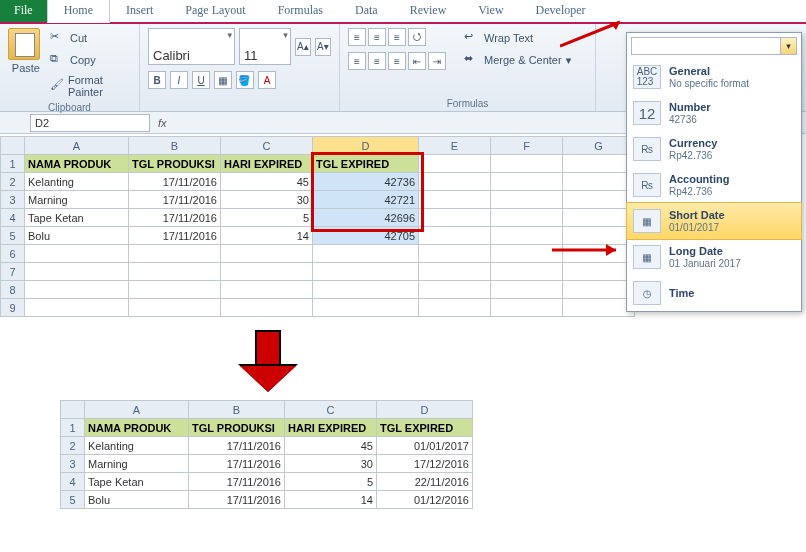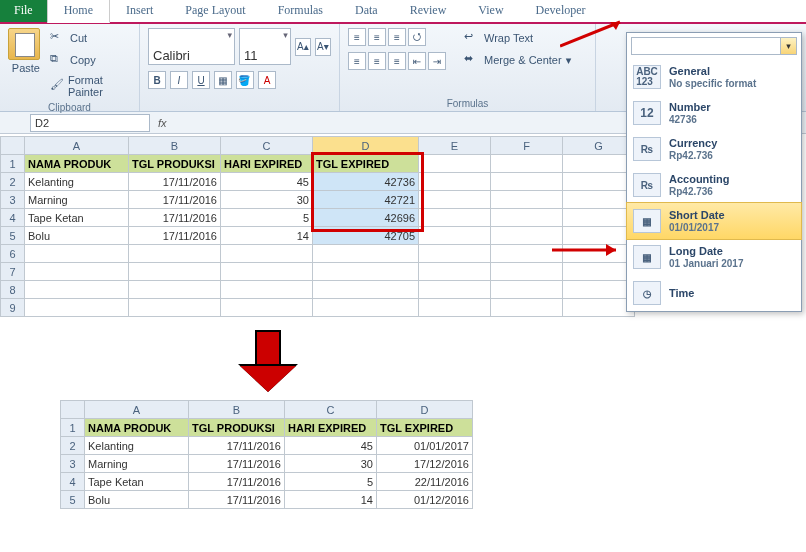--- a/index.html
+++ b/index.html
@@ -35,21 +35,21 @@
   table.grid td { background:#fff; padding:0 3px; overflow:hidden; white-space:nowrap; }
   .hdr-cell { background:#cde09a !important; font-weight:bold; color:#000; }
   .sel-range td.selD { background:#cfe5f7; }
   .red-box { border:3px solid #d10000; position:absolute; pointer-events:none; }
   .arrow-red { position:absolute; pointer-events:none; }
   
   .numfmt { position:absolute; right:4px; top:32px; width:176px; background:#fff; border:1px solid #8a9db3; box-shadow:2px 2px 6px rgba(0,0,0,0.25); }
   .numfmt-input { display:flex; border:1px solid #abb9c9; margin:4px; height:18px; }
   .numfmt-input .box { flex:1; }
   .numfmt-input .dd { width:16px; border-left:1px solid #abb9c9; background:linear-gradient(#fdf2c3,#f8d477); text-align:center; font-size:9px; line-height:16px; }
-  .nf-item { display:flex; align-items:center; gap:8px; padding:6px 6px; cursor:pointer;font-weight:bold; }
+  .nf-item { display:flex; align-items:center; gap:8px; padding:6px 6px; cursor:pointer; }
   .nf-item.sel { background:linear-gradient(#ffe9a6,#ffd766); border:1px solid #e0b94d; margin:-1px; }
   .nf-ico { width:28px; height:24px; background:#eef3fa; border:1px solid #b7c6d8; display:flex; align-items:center; justify-content:center; font-size:10px; color:#4a627e; }
   .nf-txt b { display:block; font-size:11px; color:#2b4668; }
   .nf-txt span { font-size:10px; color:#5b738d; }
   
   .big-arrow { position:absolute; left:240px; top:330px; }
   .big-arrow .shaft { width:26px; height:36px; background:#c00; border:2px solid #000; margin:0 auto; }
   .big-arrow .head { width:0; height:0; border-left:28px solid transparent; border-right:28px solid transparent; border-top:26px solid #c00; position:relative; }
   .big-arrow .head:before { content:""; position:absolute; left:-30px; top:-28px; width:0;height:0; border-left:30px solid transparent; border-right:30px solid transparent; border-top:28px solid #000; z-index:-1; }
   .sheet2-wrap { position:absolute; left:60px; top:400px; }
@@ -280,21 +280,21 @@
   <div class="numfmt-input">
     <div class="box"></div>
       <div class="dd">▾</div>
   </div>
   <div class="nf-item">
     <div class="nf-ico" style="white-space:pre;line-height:1">ABC
 123</div>
     <div class="nf-txt"><b>General</b><span>No specific format</span></div>
   </div>
   <div class="nf-item">
-    <div class="nf-ico" style="font-size:12px">12</div>
+    <div class="nf-ico" style="font-size:15px">12</div>
     <div class="nf-txt"><b>Number</b><span>42736</span></div>
   </div>
   <div class="nf-item">
     <div class="nf-ico">₨</div>
     <div class="nf-txt"><b>Currency</b><span>Rp42.736</span></div>
   </div>
   <div class="nf-item">
     <div class="nf-ico">₨</div>
     <div class="nf-txt"><b>Accounting</b><span>Rp42.736</span></div>
   </div>

